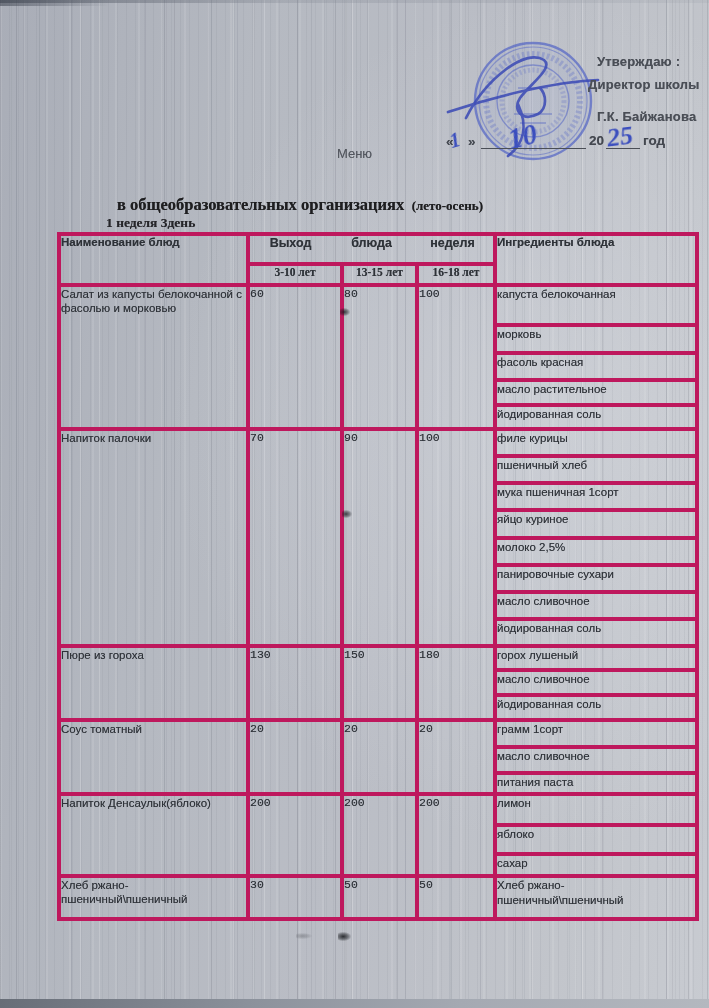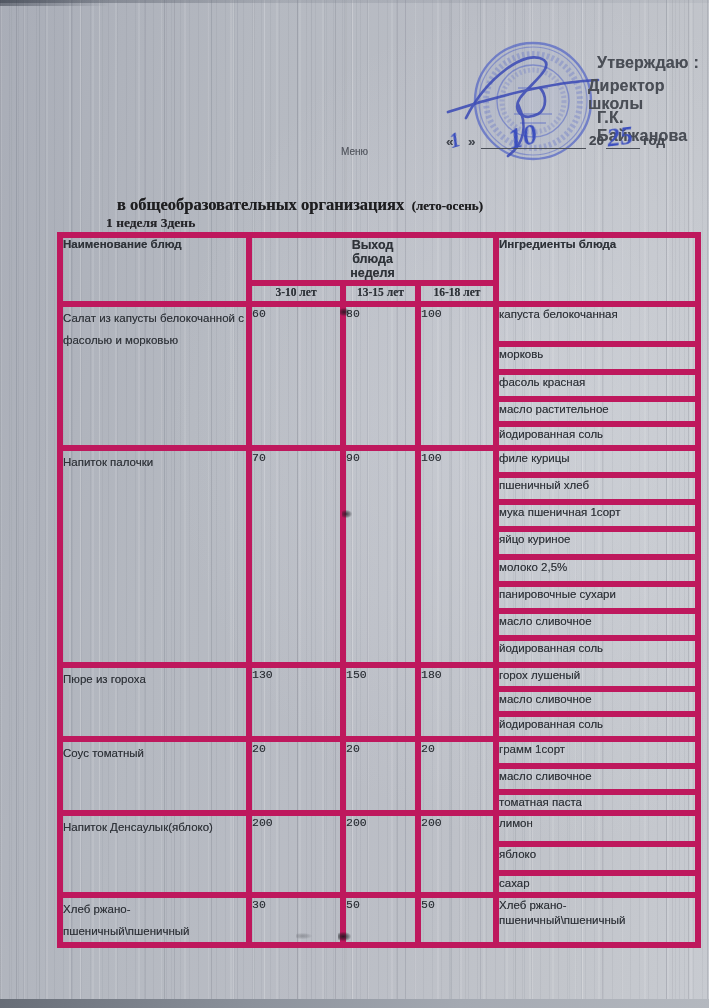--- a/index.html
+++ b/index.html
@@ -18,21 +18,21 @@
   }
   .vline{position:absolute;top:0;bottom:0;width:1px;pointer-events:none;}
   .edge-top{position:absolute;left:0;top:0;width:100%;height:3px;
     background:linear-gradient(90deg, rgba(70,76,88,.55), rgba(120,126,138,.25) 40%, rgba(140,146,156,.15));}
   .edge-bottom{position:absolute;left:0;top:999px;width:100%;height:9px;
     background:linear-gradient(90deg,#676d77 0%,#8b919b 35%,#a4a9b2 65%,#b4b8bf 100%);}
   .corner-smudge{position:absolute;left:0;top:0;width:110px;height:6px;
     background:linear-gradient(90deg,rgba(50,56,68,.5),rgba(50,56,68,0));}
 
   
-  .appr{position:absolute;font-size:16px;font-weight:600;color:#4a4e56;
+  .appr{position:absolute;font-size:13px;font-weight:600;color:#4a4e56;
     letter-spacing:.2px;text-shadow:0 0 .5px rgba(74,78,86,.6);}
   .a1{left:597px;top:54px;}
   .a2{left:588px;top:77px;}
   .a3{left:597px;top:109px;}
   .dateline{position:absolute;top:131px;left:0;height:24px;width:709px;font-size:13.5px;color:#43474f;}
   .dl{position:absolute;font-weight:600;text-shadow:0 0 .5px rgba(67,71,79,.5);}
   .q1{left:446px;top:3px;}
   .q2{left:468px;top:3px;}
   .y20{left:589px;top:2px;}
   .god{left:643px;top:2px;}
@@ -43,43 +43,43 @@
     color:#3c4fbe;filter:blur(.3px);font-weight:600;}
   .h1{left:450px;top:-2px;font-size:20px;transform:rotate(-16deg);}
   .h10{left:508px;top:-11px;font-size:29px;transform:rotate(-13deg);}
   .h25{left:607px;top:-9px;font-size:26px;transform:rotate(-7deg);}
 
   
   .stamp{position:absolute;left:458px;top:28px;pointer-events:none;}
 
   
   .menu-label{position:absolute;left:0;top:146px;width:709px;text-align:center;
-    font-size:10px;color:#53575f;text-shadow:0 0 .5px rgba(83,87,95,.5);}
+    font-size:13px;color:#53575f;text-shadow:0 0 .5px rgba(83,87,95,.5);}
   .title{position:absolute;left:117px;top:172px;width:575px;
     font-family:"Liberation Serif",serif;font-weight:700;color:#1e1e20;
     font-size:16.5px;line-height:21.5px;text-shadow:0 0 .4px rgba(30,30,32,.7);}
   .title .note{font-size:13px;}
   .week{position:absolute;left:106px;top:215px;font-family:"Liberation Serif",serif;
     font-weight:700;font-size:13.5px;color:#26262a;text-shadow:0 0 .4px rgba(38,38,42,.6);}
 
   
   table.menu{position:absolute;left:57px;top:232px;width:638px;
     border-collapse:collapse;table-layout:fixed;}
-  table.menu td,table.menu th{border:6px solid #be185d;padding:0;vertical-align:top;
+  table.menu td,table.menu th{border:4px solid #be185d;padding:0;vertical-align:top;
     font-size:11.5px;color:#2e3238;text-shadow:0 0 .4px rgba(46,50,56,.55);}
   th.h-name,th.h-ing{font-family:"Liberation Sans",sans-serif;font-weight:700;font-size:12px;
     vertical-align:middle;text-align:left;}
   th.h-name{padding-left:6px;}
   th.h-ing{padding-left:8px;}
   th.h-group{vertical-align:middle;}
-  .group-flex{display:flex;width:100%;flex-direction:column;}
+  .group-flex{display:flex;width:100%;}
   .group-flex span{flex:1;text-align:center;font-weight:700;font-size:12.5px;}
   th.h-age{font-family:"Liberation Serif",serif;font-weight:700;font-size:13.5px;
     text-align:center;vertical-align:middle;}
-  td.c-name{padding:3px 5px 0 6px;white-space:pre-line;line-height:22px;}
+  td.c-name{padding:3px 5px 0 6px;white-space:pre-line;line-height:14px;}
   td.c-val{padding:3px 0 0 7px;font-size:12px;font-family:Liberation Mono, monospace;}
   td.c-ing{padding:4px 4px 0 8px;white-space:pre-line;line-height:14.5px;}
 
   .speck{position:absolute;pointer-events:none;}
 
   .sig-svg{position:absolute;left:430px;top:40px;pointer-events:none;}
 </style>
 </head>
 <body>
 
@@ -274,21 +274,21 @@
         <td class="c-name" rowspan="3">Соус томатный</td>
         <td class="c-val" rowspan="3">20</td>
         <td class="c-val" rowspan="3">20</td>
         <td class="c-val" rowspan="3">20</td>
         <td class="c-ing">грамм 1сорт</td>
       </tr>
       <tr style="height: 26px;">
         <td class="c-ing">масло сливочное</td>
       </tr>
       <tr style="height: 21px;">
-        <td class="c-ing">томатная паста</td>
+        <td class="c-ing">питания паста</td>
       </tr>
       <tr style="height: 31px;">
         <td class="c-name" rowspan="3">Напиток Денсаулык(яблоко)</td>
         <td class="c-val" rowspan="3">200</td>
         <td class="c-val" rowspan="3">200</td>
         <td class="c-val" rowspan="3">200</td>
         <td class="c-ing">лимон</td>
       </tr>
       <tr style="height: 29px;">
         <td class="c-ing">яблоко</td>

